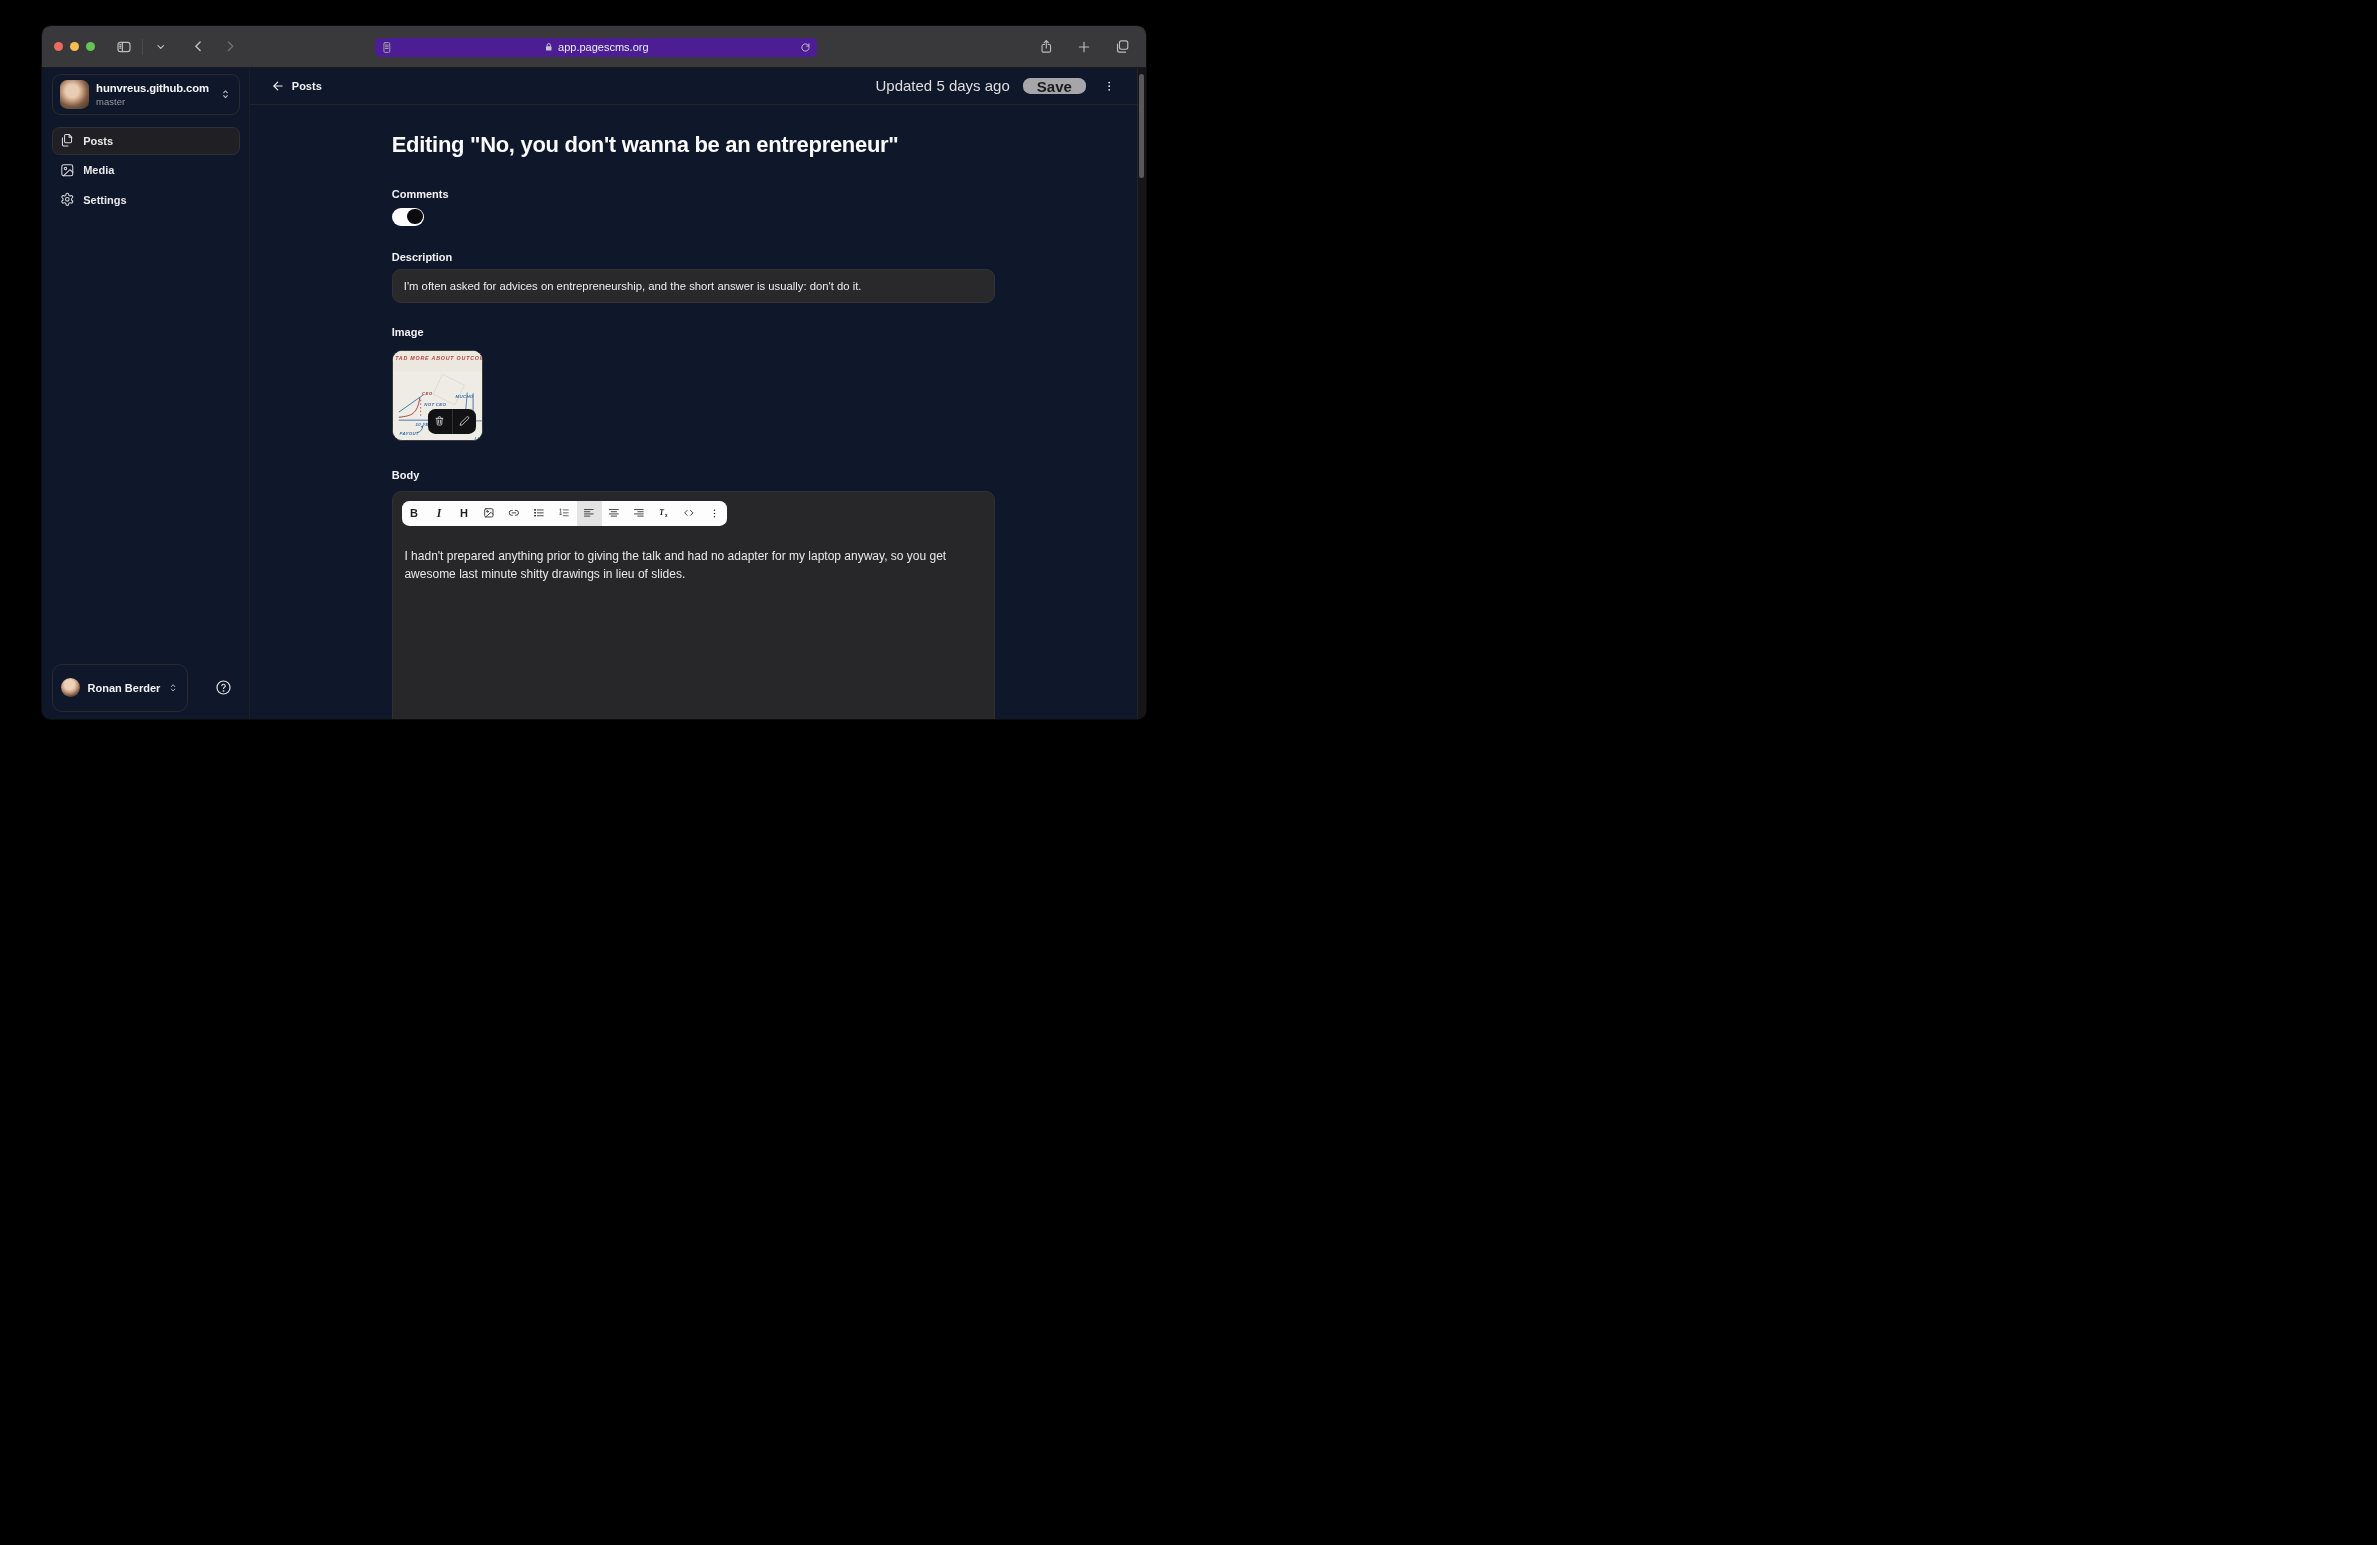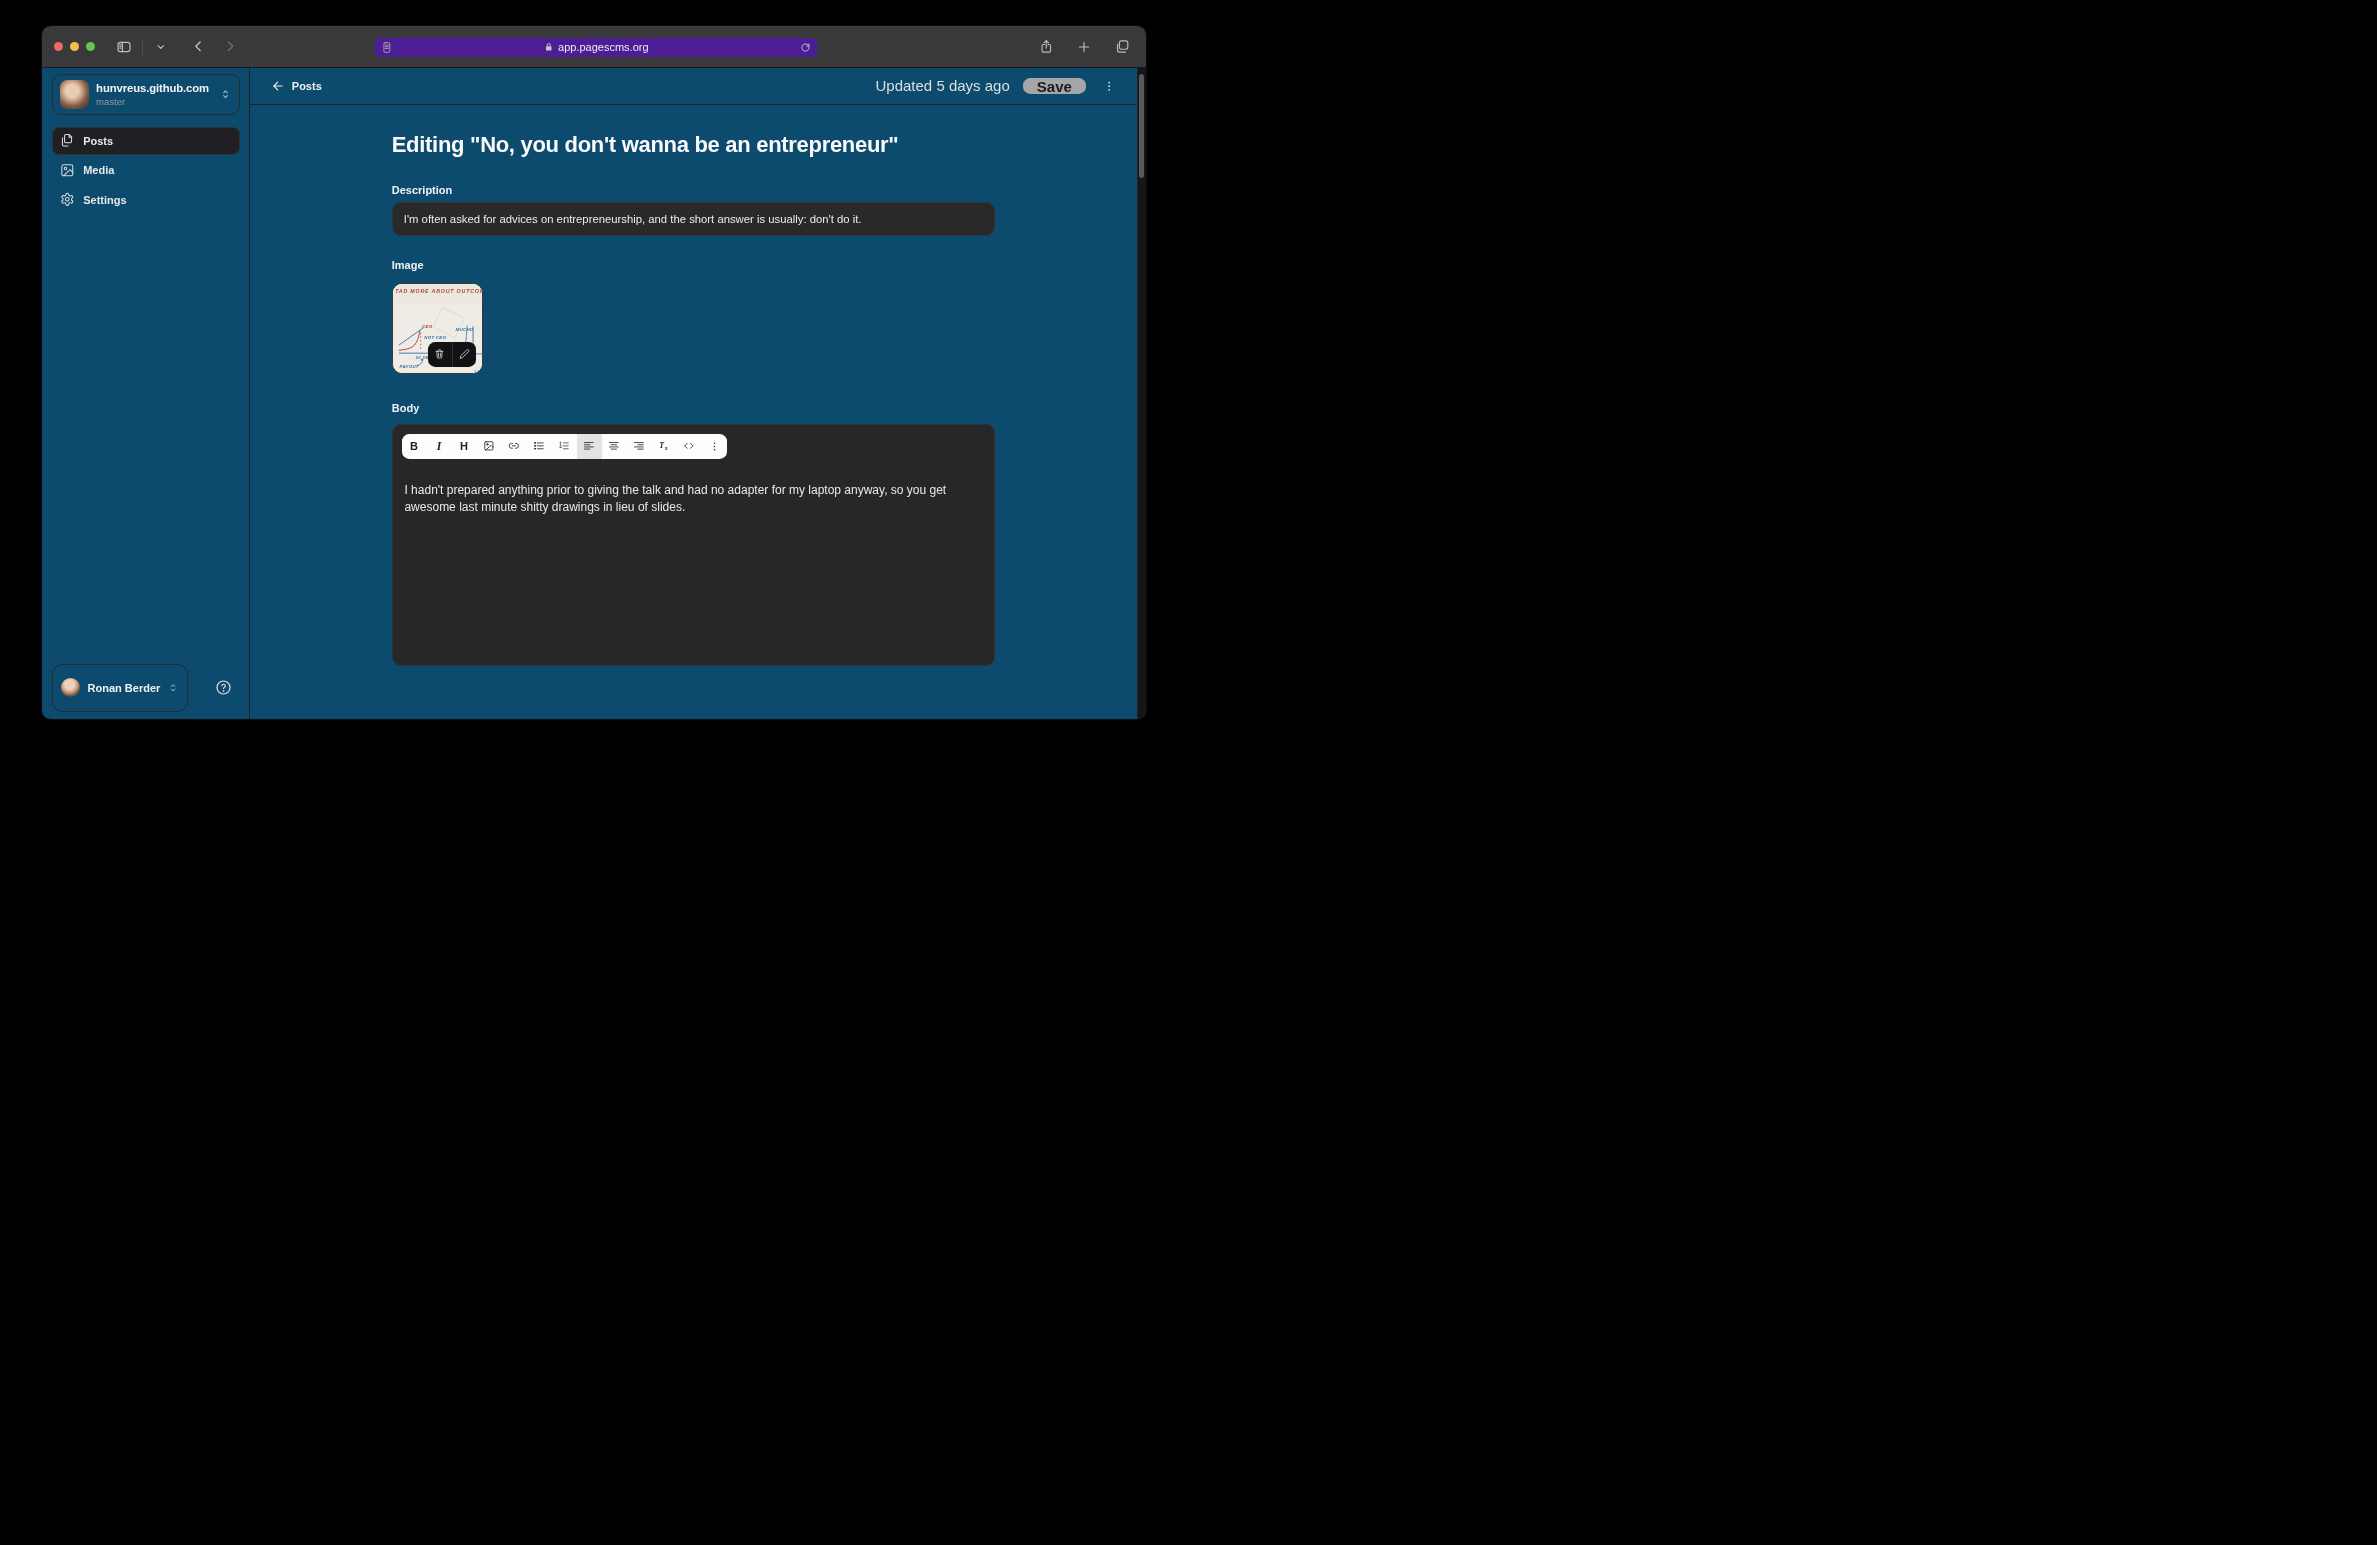--- a/index.html
+++ b/index.html
@@ -21,21 +21,21 @@
   .tb-group { display:flex; align-items:center; margin-left:17.6px; gap:4.4px; }
   .tb-btn { background:none; border:none; width:22px; height:22px; display:flex; align-items:center; justify-content:center; border-radius:4.4px; }
   .tb-divider { width:0.7px; height:16px; background:#4b4b4d; margin:0 2.9px; }
   .url-bar { position:absolute; left:332px; top:11px; width:444px; height:20.5px; background:#4c1d95;
              border:0.7px solid #3a3a3c; border-radius:5.9px; display:flex; align-items:center; padding:0 5.9px; }
   .url-center { flex:1; display:flex; align-items:center; justify-content:center; gap:4.4px;
                 color:#ededee; font-size:11px; }
   .tb-right { position:absolute; right:13px; top:0; height:42px; display:flex; align-items:center; gap:16px; }
 
   
-  .app { position:absolute; top:42px; left:0; right:0; bottom:0; display:flex; background:#0c4a6e;justify-content:center; }
+  .app { position:absolute; top:42px; left:0; right:0; bottom:0; display:flex; background:#0f172a;justify-content:center; }
   .sidebar { width:208px; border-right:0.7px solid #1f1f22; display:flex; flex-direction:column; padding:5.9px 9.5px 7.3px; position:relative; }
   .repo-card { height:41px; border:0.7px solid #2b2b2e; border-radius:8.8px; display:flex; align-items:center;
                padding:0 7.3px; gap:7.3px; background:transparent; width:100%; text-align:left; }
   .avatar-sq { width:29px; height:29px; border-radius:7.3px; flex:none;
       background:radial-gradient(circle at 42% 38%, #e8cdb4 0 26%, #caa184 40%, #7d5b44 62%, #3a2e26 100%); }
   .repo-meta { flex:1; min-width:0; }
   .repo-name { color:#f5f5f6; font-size:11.3px; font-weight:700; letter-spacing:-0.1px; }
   .repo-branch { color:#9a9a9e; font-size:9.5px; margin-top:1.5px; }
   .nav { margin-top:11.7px; display:flex; flex-direction:column; gap:1.5px; }
   .nav-item { height:28px; border-radius:7.3px; display:flex; align-items:center; gap:8.8px; padding:0 7.3px;
@@ -286,20 +286,26 @@
               </svg>
           </button>
         </div>
       </div>
 
       <div class="content">
         <div class="content-inner">
           <h1 class="page-title">Editing "No, you don't wanna be an entrepreneur"</h1>
 
 
+          <div class="f-comments">
+            <div class="field-label">Comments</div>
+            <button class="toggle on" id="comments-toggle">
+                <span class="knob"></span>
+              </button>
+          </div>
 
           <div class="f-description">
             <div class="field-label">Description</div>
             <input class="text-input" type="text" readonly="" tabindex="-1" value="I'm often asked for advices on entrepreneurship, and the short answer is usually: don't do it." style="">
           </div>
 
           <div class="f-image">
             <div class="field-label">Image</div>
             <div class="thumb-wrap">
               <svg width="91" height="91" viewBox="0 0 125 125">

